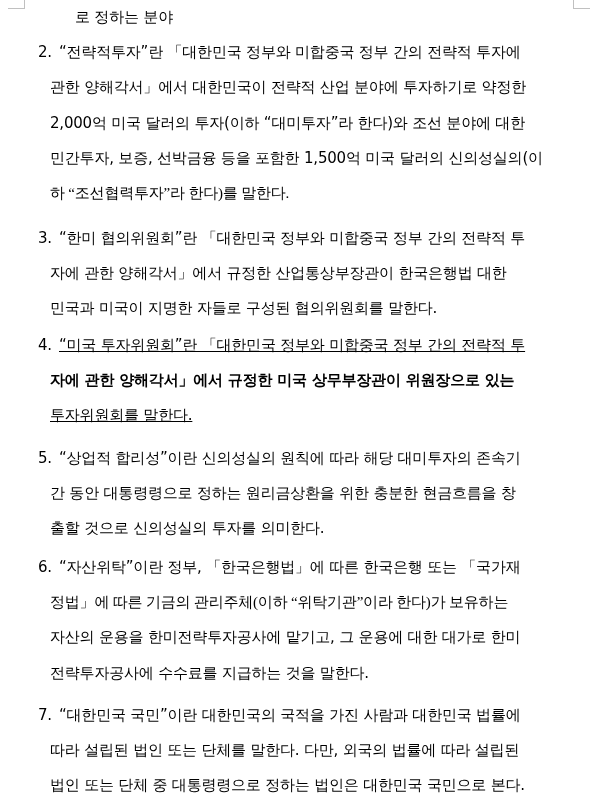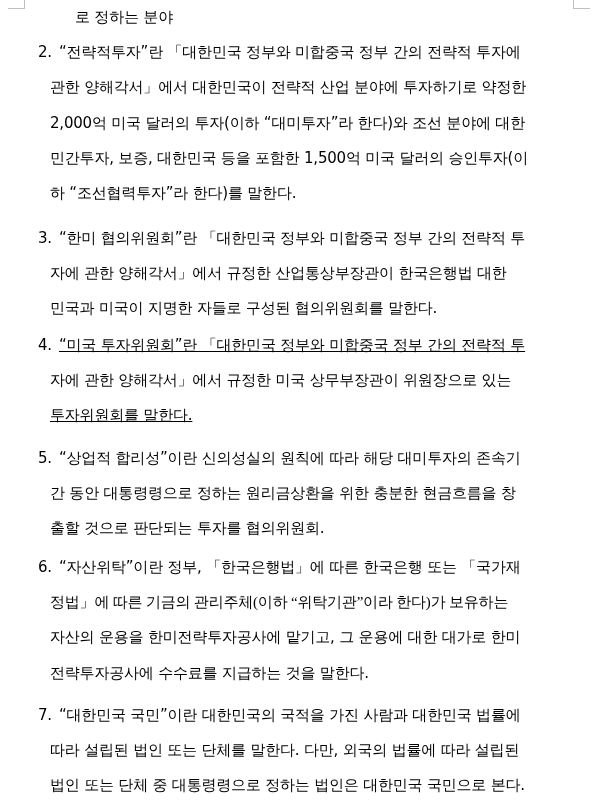--- a/index.html
+++ b/index.html
@@ -54,43 +54,43 @@
 
 <div class="page">
 
   <div class="line" style="left:75px; top:7px;">로 정하는 분야</div>
 
   <div>
     <div class="line" style="left:38px; top:42px;">2.</div>
     <div class="line" style="left:59px; top:42px;">“전략적투자”란 「대한민국 정부와 미합중국 정부 간의 전략적 투자에</div>
     <div class="line" style="left:50px; top:77px;">관한 양해각서」에서 대한민국이 전략적 산업 분야에 투자하기로 약정한</div>
     <div class="line" style="left:50px; top:113px;">2,000억 미국 달러의 투자(이하 “대미투자”라 한다)와 조선 분야에 대한</div>
-    <div class="line" style="left:50px; top:148px;">민간투자, 보증, 대한민국 등을 포함한 1,500억 미국 달러의 승인투자(이</div>
-    <div class="line" style="left:50px; top:183px;">하 “조선협력투자”라 한다)를 말한다.</div>
+    <div class="line" style="left:50px; top:148px;">민간투자, 보증, 선박금융 등을 포함한 1,500억 미국 달러의 신의성실의(이</div>
+    <div class="line" style="left:50px; top:183px;font-family:Liberation Serif, serif;">하 “조선협력투자”라 한다)를 말한다.</div>
   </div>
 
   <div>
     <div class="line" style="left:38px; top:228px;">3.</div>
     <div class="line" style="left:59px; top:228px;">“한미 협의위원회”란 「대한민국 정부와 미합중국 정부 간의 전략적 투</div>
     <div class="line" style="left:50px; top:263px;">자에 관한 양해각서」에서 규정한 산업통상부장관이 한국은행법 대한</div>
     <div class="line" style="left:50px; top:298px;">민국과 미국이 지명한 자들로 구성된 협의위원회를 말한다.</div>
   </div>
 
   <div>
     <div class="line" style="left:38px; top:335px;">4.</div>
     <div class="line" style="left:59px; top:335px;text-decoration:underline;">“미국 투자위원회”란 「대한민국 정부와 미합중국 정부 간의 전략적 투</div>
-    <div class="line" style="left:50px; top:370px;">자에 관한 양해각서」에서 규정한 미국 상무부장관이 위원장으로 있는</div>
+    <div class="line" style="left:50px; top:370px;font-weight:bold;">자에 관한 양해각서」에서 규정한 미국 상무부장관이 위원장으로 있는</div>
     <div class="line" style="left:50px; top:405px;text-decoration:underline;">투자위원회를 말한다.</div>
   </div>
 
   <div>
     <div class="line" style="left:38px; top:448px;">5.</div>
     <div class="line" style="left:59px; top:448px;text-align:center;">“상업적 합리성”이란 신의성실의 원칙에 따라 해당 대미투자의 존속기</div>
     <div class="line" style="left:50px; top:483px;">간 동안 대통령령으로 정하는 원리금상환을 위한 충분한 현금흐름을 창</div>
-    <div class="line" style="left:50px; top:518px;">출할 것으로 판단되는 투자를 협의위원회.</div>
+    <div class="line" style="left:50px; top:518px;">출할 것으로 신의성실의 투자를 의미한다.</div>
   </div>
 
   <div>
     <div class="line" style="left:38px; top:557px;">6.</div>
     <div class="line" style="left:59px; top:557px;">“자산위탁”이란 정부, 「한국은행법」에 따른 한국은행 또는 「국가재</div>
     <div class="line" style="left:50px; top:592px;font-family:Liberation Serif, serif;">정법」에 따른 기금의 관리주체(이하 “위탁기관”이라 한다)가 보유하는</div>
     <div class="line" style="left:50px; top:627px;">자산의 운용을 한미전략투자공사에 맡기고, 그 운용에 대한 대가로 한미</div>
     <div class="line" style="left:50px; top:663px;text-align:center;">전략투자공사에 수수료를 지급하는 것을 말한다.</div>
   </div>
 

